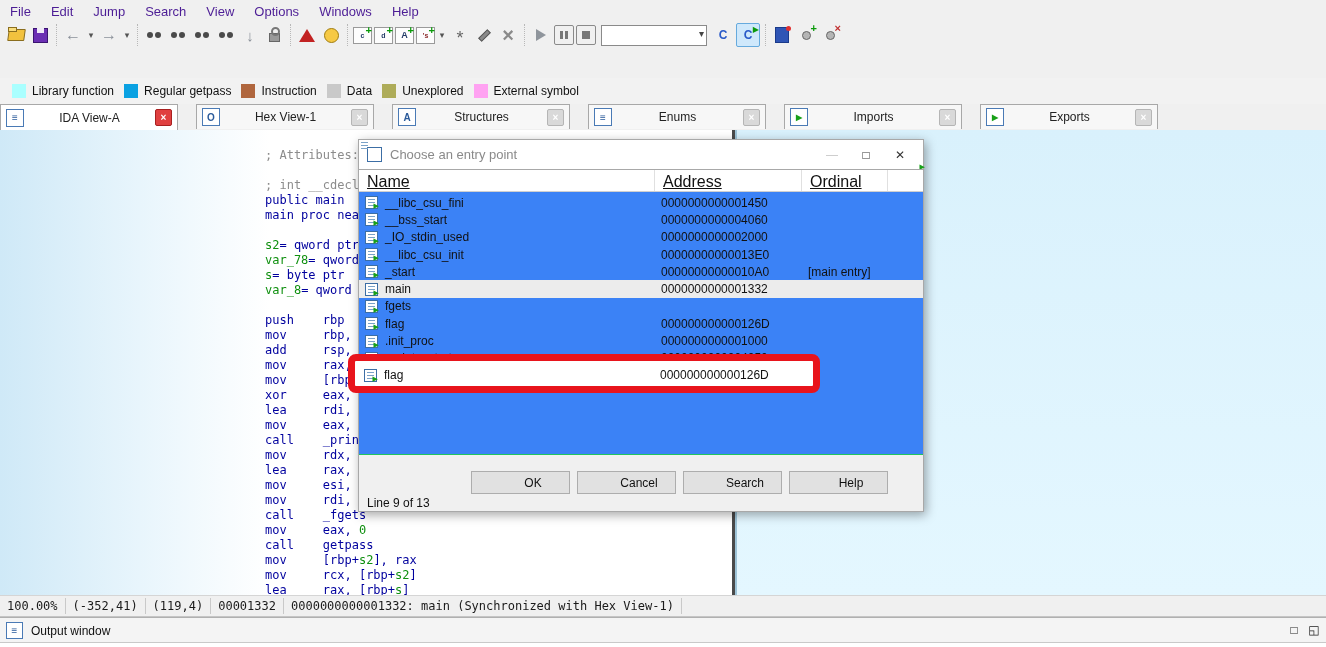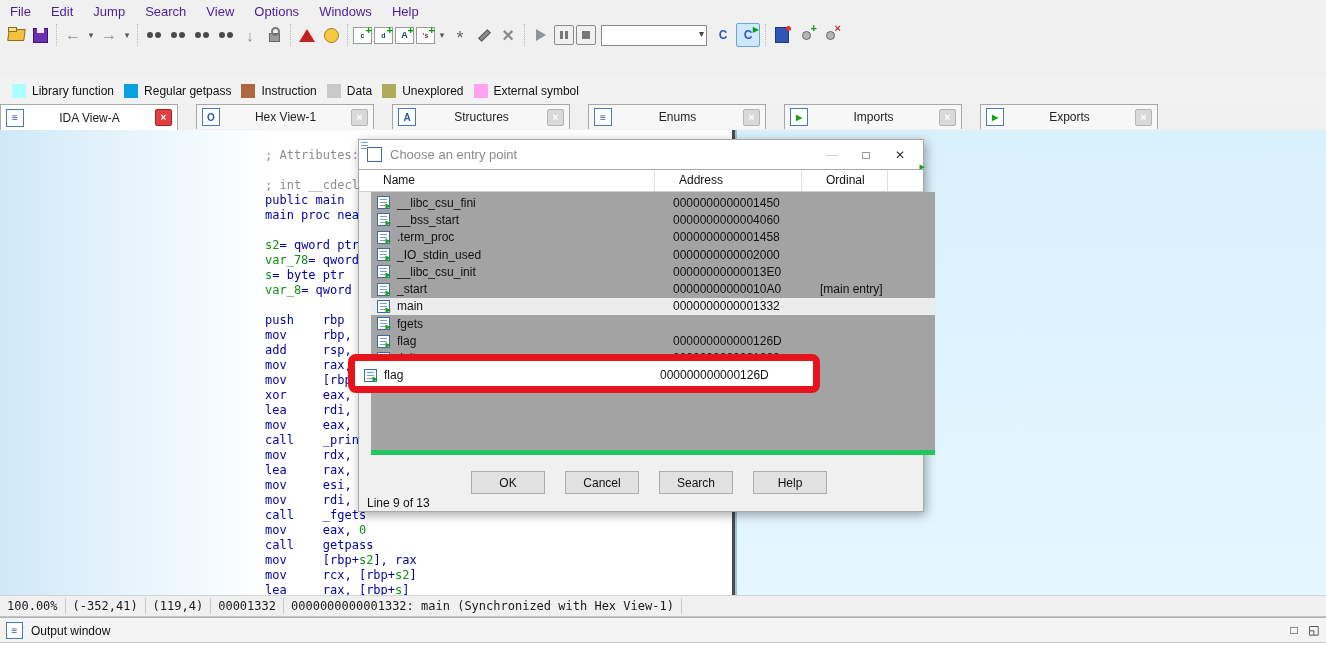--- a/index.html
+++ b/index.html
@@ -79,32 +79,32 @@
   #vdivider{position:absolute;left:732px;top:0;width:5px;height:465px;background:#4a4a4a;border-right:2px solid #9ec4d8;box-sizing:border-box;}
   #right-panel{position:absolute;left:737px;top:0;width:589px;height:465px;background:linear-gradient(#d9f1fc,#e4f7ff);}
   
   #dialog{position:absolute;left:358px;top:9px;width:566px;height:373px;background:#f0f0f0;border:1px solid #a8a8a8;box-shadow:2px 3px 10px rgba(0,0,0,0.35);box-sizing:border-box;}
   #dlg-titlebar{position:absolute;left:0;top:0;width:100%;height:29px;background:#ffffff;display:flex;align-items:center;}
   #dlg-title{color:#8a8a8a;font-size:13px;margin-left:8px;}
   #dlg-buttons{position:absolute;right:6px;top:0;height:29px;display:flex;align-items:center;}
   .cap-btn{width:34px;height:29px;display:flex;align-items:center;justify-content:center;font-size:12px;color:#333;}
   .cap-btn.dim{color:#c8c8c8;}
   #dlg-header{position:absolute;left:0;top:29px;width:100%;height:23px;background:#ffffff;display:flex;border-bottom:1px solid #d0d0d0;border-top:1px solid #a8a8a8;box-sizing:border-box;}
-  .hcell{border-right:1px solid #e0e0e0;padding:3px 0 0 24px;box-sizing:border-box;font-size:12px;color:#111;}
-  #dlg-list{position:absolute;left:12px;top:52px;width:100%;height:263px;background:#a3a3a3;border-bottom:5px solid #22c55e;box-sizing:border-box;padding-top:2px;overflow:hidden;}
+  .hcell{border-right:1px solid #e0e0e0;padding:3px 0 0 8px;box-sizing:border-box;font-size:16px;color:#111;text-decoration:underline;}
+  #dlg-list{position:absolute;left:0;top:52px;width:100%;height:263px;background:#3b82f6;border-bottom:1px solid #22c55e;box-sizing:border-box;padding-top:2px;overflow:hidden;}
   .lrow{position:relative;height:17.3px;display:flex;align-items:center;}
   .lrow.sel{background:#ececec;}
   .xicn{position:absolute;left:6px;width:13px;height:13px;border:1px solid #3c6ea5;background:#fff;box-sizing:border-box;}
   .xicn::before{content:"";position:absolute;left:2px;top:2px;width:7px;height:1px;background:#7aa2c8;box-shadow:0 3px 0 #7aa2c8,0 6px 0 #7aa2c8;}
   .xicn::after{content:"▶";position:absolute;right:-2px;bottom:-2px;font-size:7px;color:#18a018;}
   .rname{position:absolute;left:26px;font-size:12px;color:#111;white-space:nowrap;}
   .raddr{position:absolute;left:302px;font-size:12px;color:#111;font-family:"Liberation Sans",sans-serif;}
   .rord{position:absolute;left:449px;font-size:12px;color:#111;}
   #dlg-btnrow{position:absolute;left:112px;top:331px;display:flex;}
-  .dlg-btn{width:72px;height:21px;margin-right:20px;background:#e1e1e1;border:1px solid #adadad;font-size:12px;display:flex;align-items:center;justify-content:center;color:#111;}
+  .dlg-btn{width:72px;height:21px;margin-right:7px;background:#e1e1e1;border:1px solid #adadad;font-size:12px;display:flex;align-items:center;justify-content:center;color:#111;padding-left:25px;}
   #dlg-status{position:absolute;left:8px;top:356px;font-size:12px;color:#111;}
   
   #redbox{position:absolute;left:348px;top:224px;width:458px;height:25px;background:#ffffff;border:7px solid #e8141c;border-radius:8px;z-index:60;}
   #redbox .xicn{left:9px;top:8px;}
   #redbox .rname{left:29px;top:7px;}
   #redbox .raddr{left:305px;top:7px;}
   
   #statusbar{position:absolute;left:0;top:595px;width:1326px;height:22px;background:#f0f0f0;border-top:1px solid #d5d5d5;border-bottom:1px solid #c5c5c5;display:flex;align-items:center;font-family:"DejaVu Sans Mono",monospace;font-size:12px;color:#1a1a1a;box-sizing:border-box;}
   .sb-seg{padding:0 7px;border-right:1px solid #c9c9c9;height:16px;display:flex;align-items:center;white-space:pre;}
   
@@ -305,26 +305,20 @@
           <span class="rord"></span>
         </div>
         <div class="lrow">
           <span class="xicn"></span>
           <span class="rname">__bss_start</span>
           <span class="raddr">0000000000004060</span>
           <span class="rord"></span>
         </div>
         <div class="lrow">
           <span class="xicn"></span>
-          <span class="rname">.term_proc</span>
-          <span class="raddr">0000000000001458</span>
-          <span class="rord"></span>
-        </div>
-        <div class="lrow">
-          <span class="xicn"></span>
           <span class="rname">_IO_stdin_used</span>
           <span class="raddr">0000000000002000</span>
           <span class="rord"></span>
         </div>
         <div class="lrow">
           <span class="xicn"></span>
           <span class="rname">__libc_csu_init</span>
           <span class="raddr">00000000000013E0</span>
           <span class="rord"></span>
         </div>

